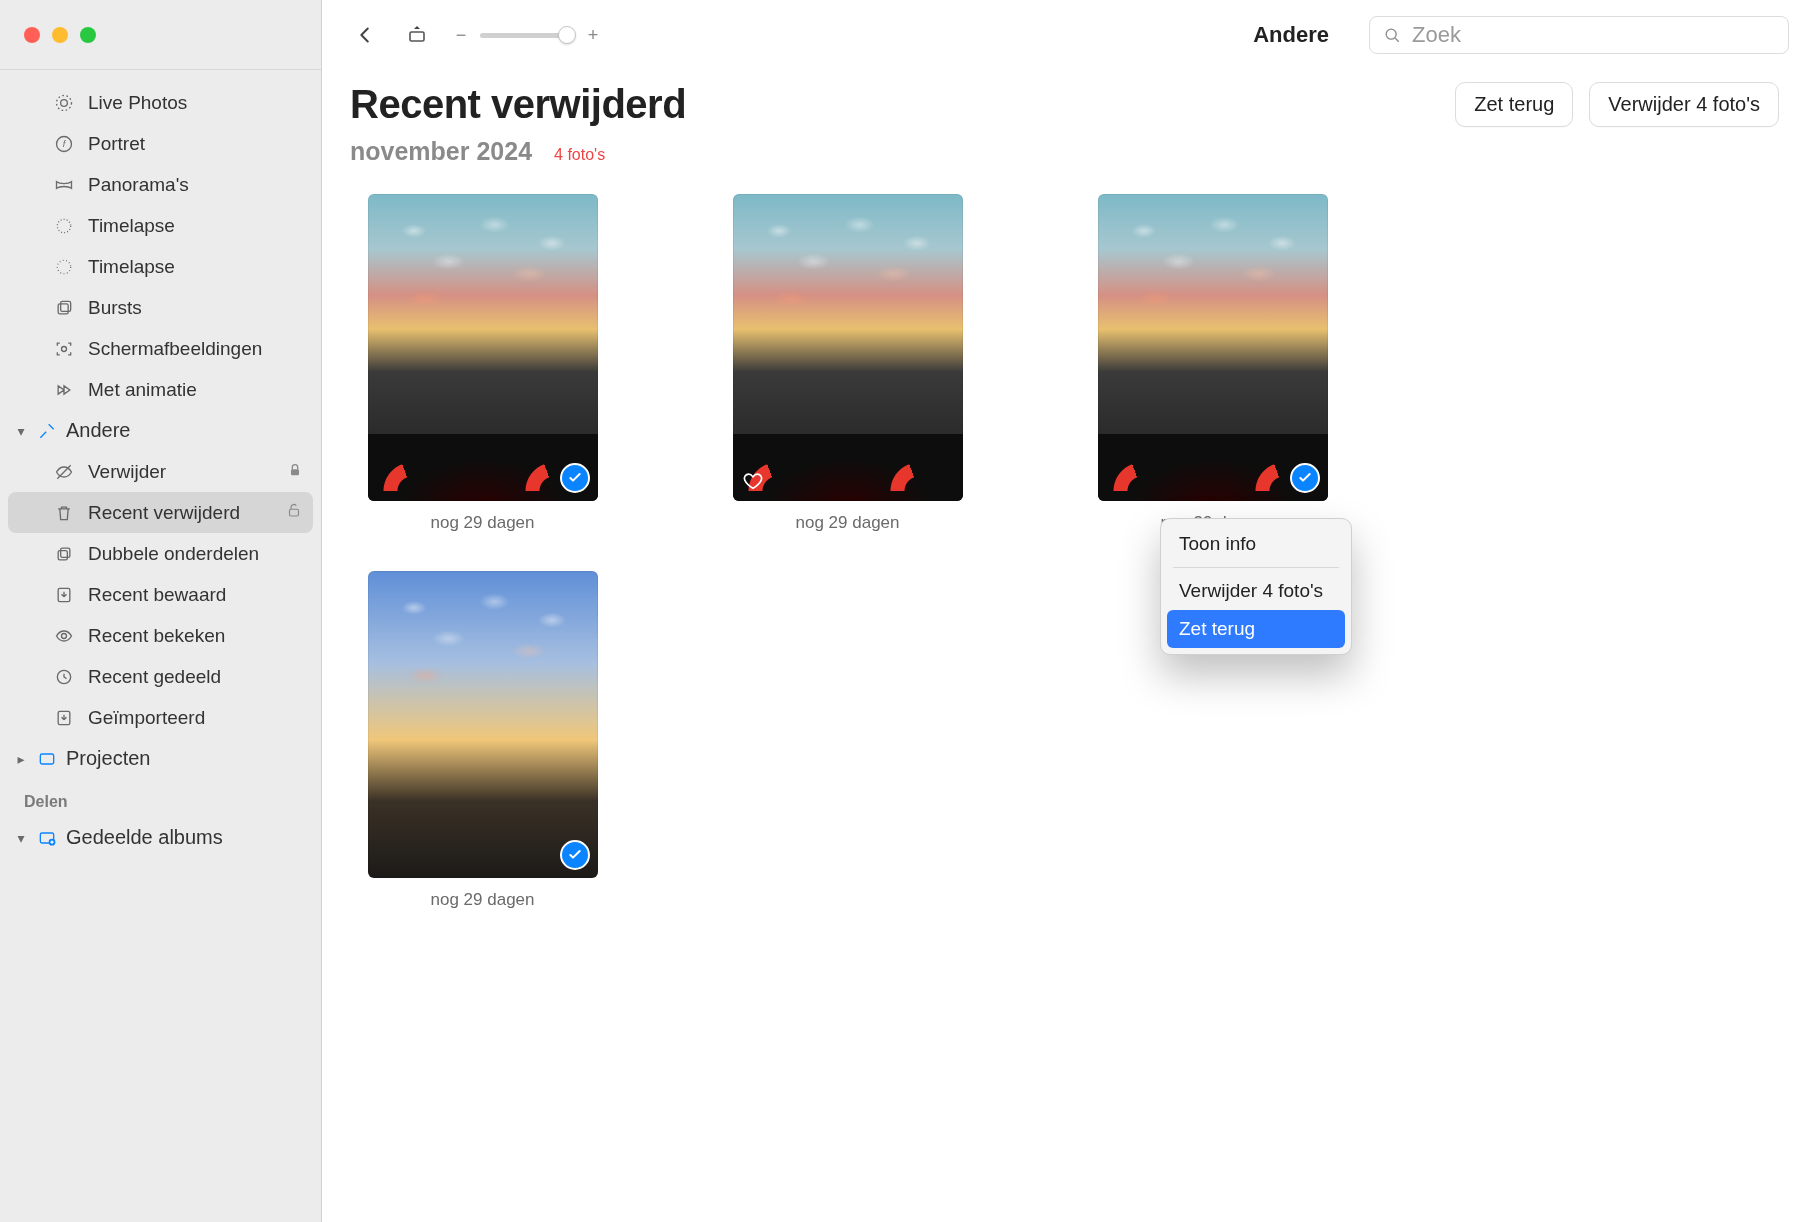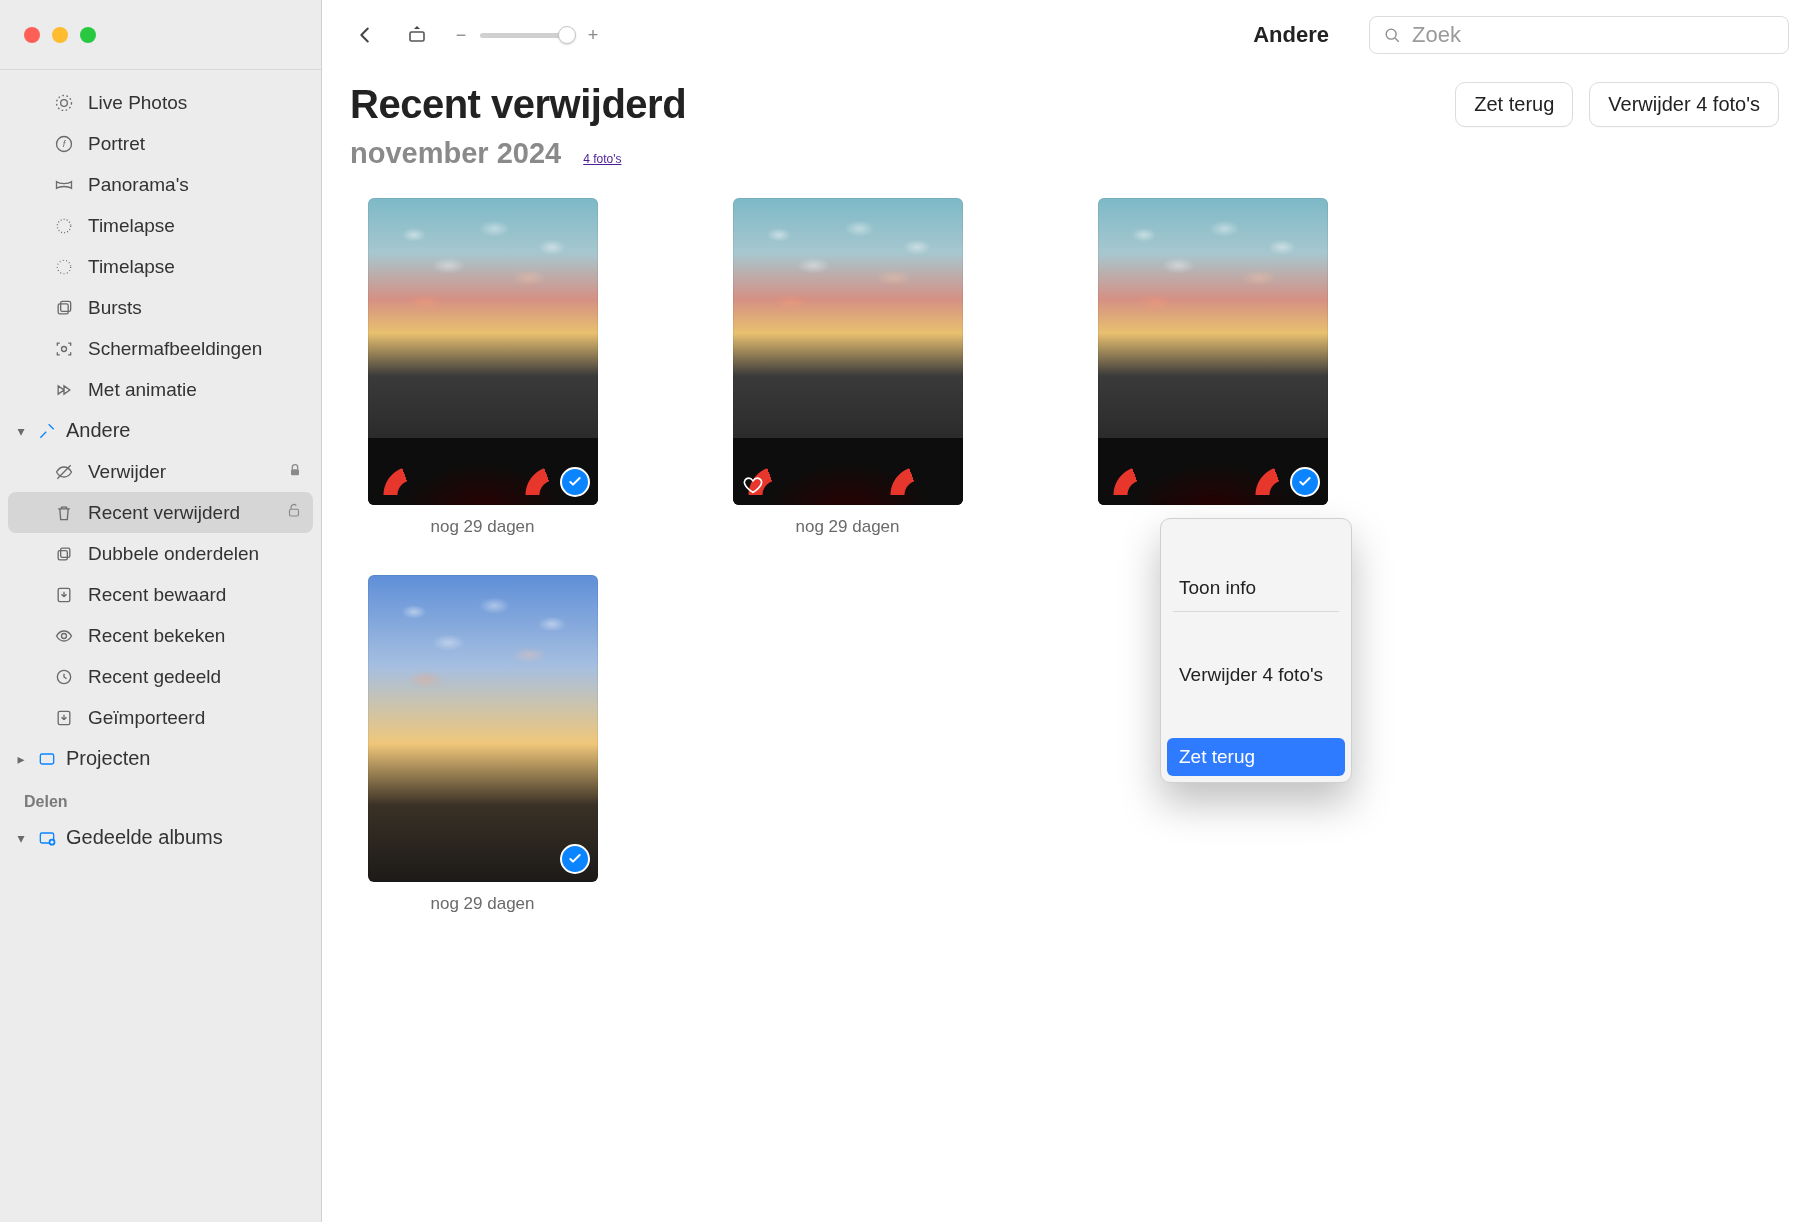--- a/index.html
+++ b/index.html
@@ -114,22 +114,22 @@
   .content { padding: 12px 28px 0 28px; position:relative; flex:1; overflow:auto;}
   .title-row { display:flex; align-items:center; }
   .page-title { font-size: 40px; font-weight: 800; letter-spacing: -0.5px;}
   .title-actions { margin-left:auto; display:flex; gap:16px;}
   .pill-btn {
     border:1px solid #dcdcdc; background:#fff; border-radius:10px;
     padding: 10px 18px; font-size:20px; color:#222;
     box-shadow: 0 0.5px 0 rgba(0,0,0,.04);
   }
   .sub-row { display:flex; gap:22px; align-items:baseline; margin-top:10px;}
-  .sub-date { font-size:29px; color:#8a8a8a; font-weight:700;}
-  .sub-count { font-size:12px; color:#4c1d95;text-decoration:underline;}
+  .sub-date { font-size:25px; color:#8a8a8a; font-weight:700;}
+  .sub-count { font-size:16px; color:#ef4444;}
   .grid {
     margin-top: 28px;
     display:grid;
     grid-template-columns: repeat(4, 1fr);
     gap: 38px 100px;
     max-width: 1360px;
   }
   .thumb-cell { display:flex; flex-direction:column; align-items:center; }
   .thumb {
     width: 230px; height: 307px; border-radius: 6px; position:relative; overflow:hidden;
@@ -171,21 +171,21 @@
   }
   .thumb-caption { margin-top:12px; color:#6a6a6a; font-size:17px;}
   
   .ctx {
     position:absolute; left: 838px; top: 448px;
     width: 192px; background: #f4f4f4; border:1px solid #d0d0d0; border-radius:10px;
     box-shadow: 0 20px 40px rgba(0,0,0,.25);
     padding: 6px;
   }
   .ctx-item {
-    padding: 8px 12px; border-radius:6px; font-size:19px; color:#222;margin-top:44px;
+    padding: 8px 12px; border-radius:6px; font-size:19px; color:#222;
   }
   .ctx-item.highlight { background:#2f7bff; color:#fff;}
   .ctx-sep { height:1px; background:#d8d8d8; margin:4px 6px;}
   
   .ico { stroke: currentColor; fill:none; stroke-width:1.6; }
 </style>
 </head>
 <body>
 
 <aside class="sidebar">

